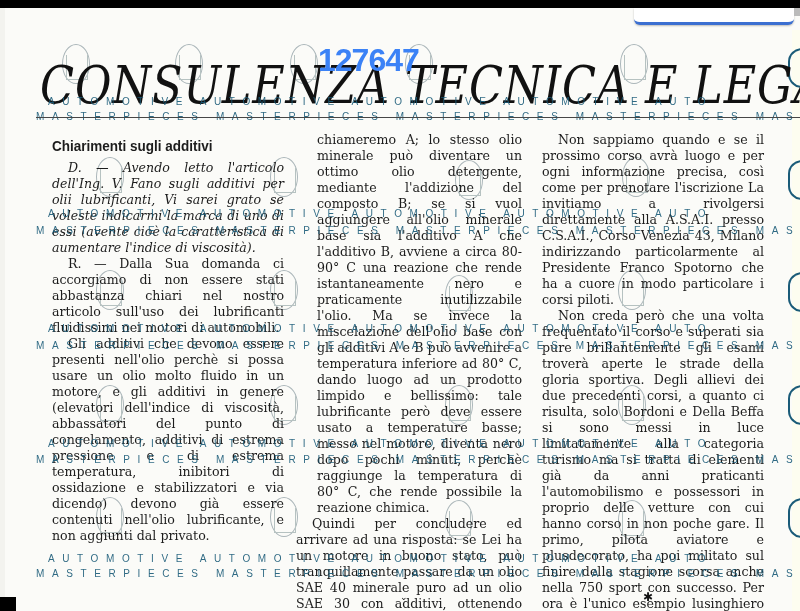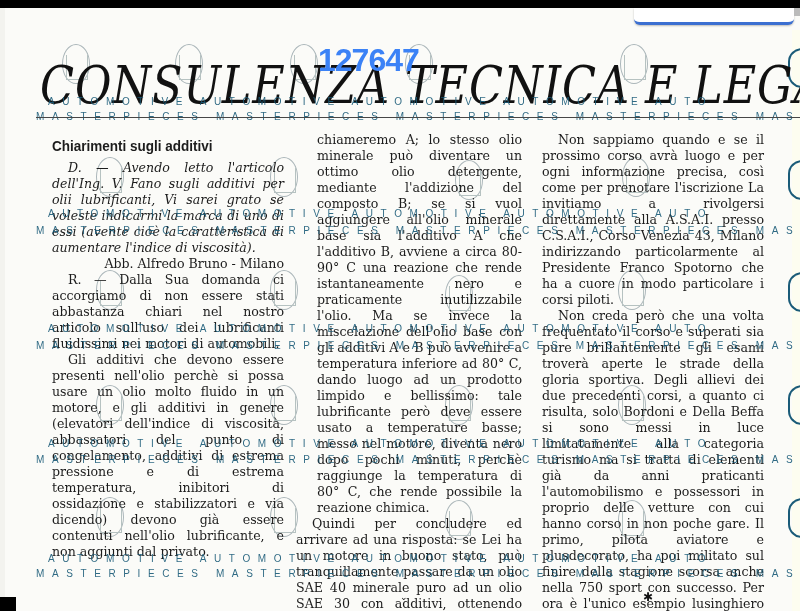--- a/index.html
+++ b/index.html
@@ -103,21 +103,20 @@
 <div class="edge-glyph" style="top:272px"></div>
 <div class="edge-glyph" style="top:385px"></div>
 <div class="edge-glyph" style="top:498px"></div>
 
 <div class="headline">CONSULENZA TECNICA E LEGALE</div>
 <div class="big-number">127647</div>
 
 <div class="col c1">
   <div class="section-title">Chiarimenti sugli additivi</div>
   <p class="q">D. — Avendo letto l'articolo dell'Ing. V. Fano sugli additivi per olii lubrificanti, Vi sarei grato se voleste indicarmi la marca di uno di essi (avente cioè la caratteristica di aumentare l'indice di viscosità).</p>
-  <p class="sign">Abb. Alfredo Bruno - Milano</p>
   <p>R. — Dalla Sua domanda ci accorgiamo di non essere stati abbastanza chiari nel nostro articolo sull'uso dei lubrificanti fluidissimi nei motori di automobili.</p>
   <p>Gli additivi che devono essere presenti nell'olio perchè si possa usare un olio molto fluido in un motore, e gli additivi in genere (elevatori dell'indice di viscosità, abbassatori del punto di congelamento, additivi di estrema pressione e di estrema temperatura, inibitori di ossidazione e stabilizzatori e via dicendo) devono già essere contenuti nell'olio lubrificante, e non aggiunti dal privato.</p>
 
 </div>
 
 <div class="col c2">
   <p class="noind">chiameremo A; lo stesso olio minerale può diventare un ottimo olio detergente, mediante l'addizione del composto B; se si vuol aggiungere all'olio minerale base sia l'additivo A che l'additivo B, avviene a circa 80-90° C una reazione che rende istantaneamente nero e praticamente inutilizzabile l'olio. Ma se invece la miscelazione dell'olio base con gli additivi A e B può avvenire a temperatura inferiore ad 80° C, dando luogo ad un prodotto limpido e bellissimo: tale lubrificante però deve essere usato a temperature basse; messo nel motore, diventa nero dopo pochi minuti, perchè raggiunge la temperatura di 80° C, che rende possibile la reazione chimica.</p>
   <p>Quindi per concludere ed arrivare ad una risposta: se Lei ha un motore in buono stato, può tranquillamente passare da un olio SAE 40 minerale puro ad un olio SAE 30 con additivi, ottenendo tutti i vantaggi che Lei sa: ma si rivolga al Servizio Tecnico di una raffineria, che Le darà un lubrificante contenente tutti gli additivi e tutti gli studi e tutte le esperienze che si può desiderare, e si risparmierà la fatica di fare empiriche miscele e la sorpresa di trovare l'olio tutto nero.</p>
 </div>
 

